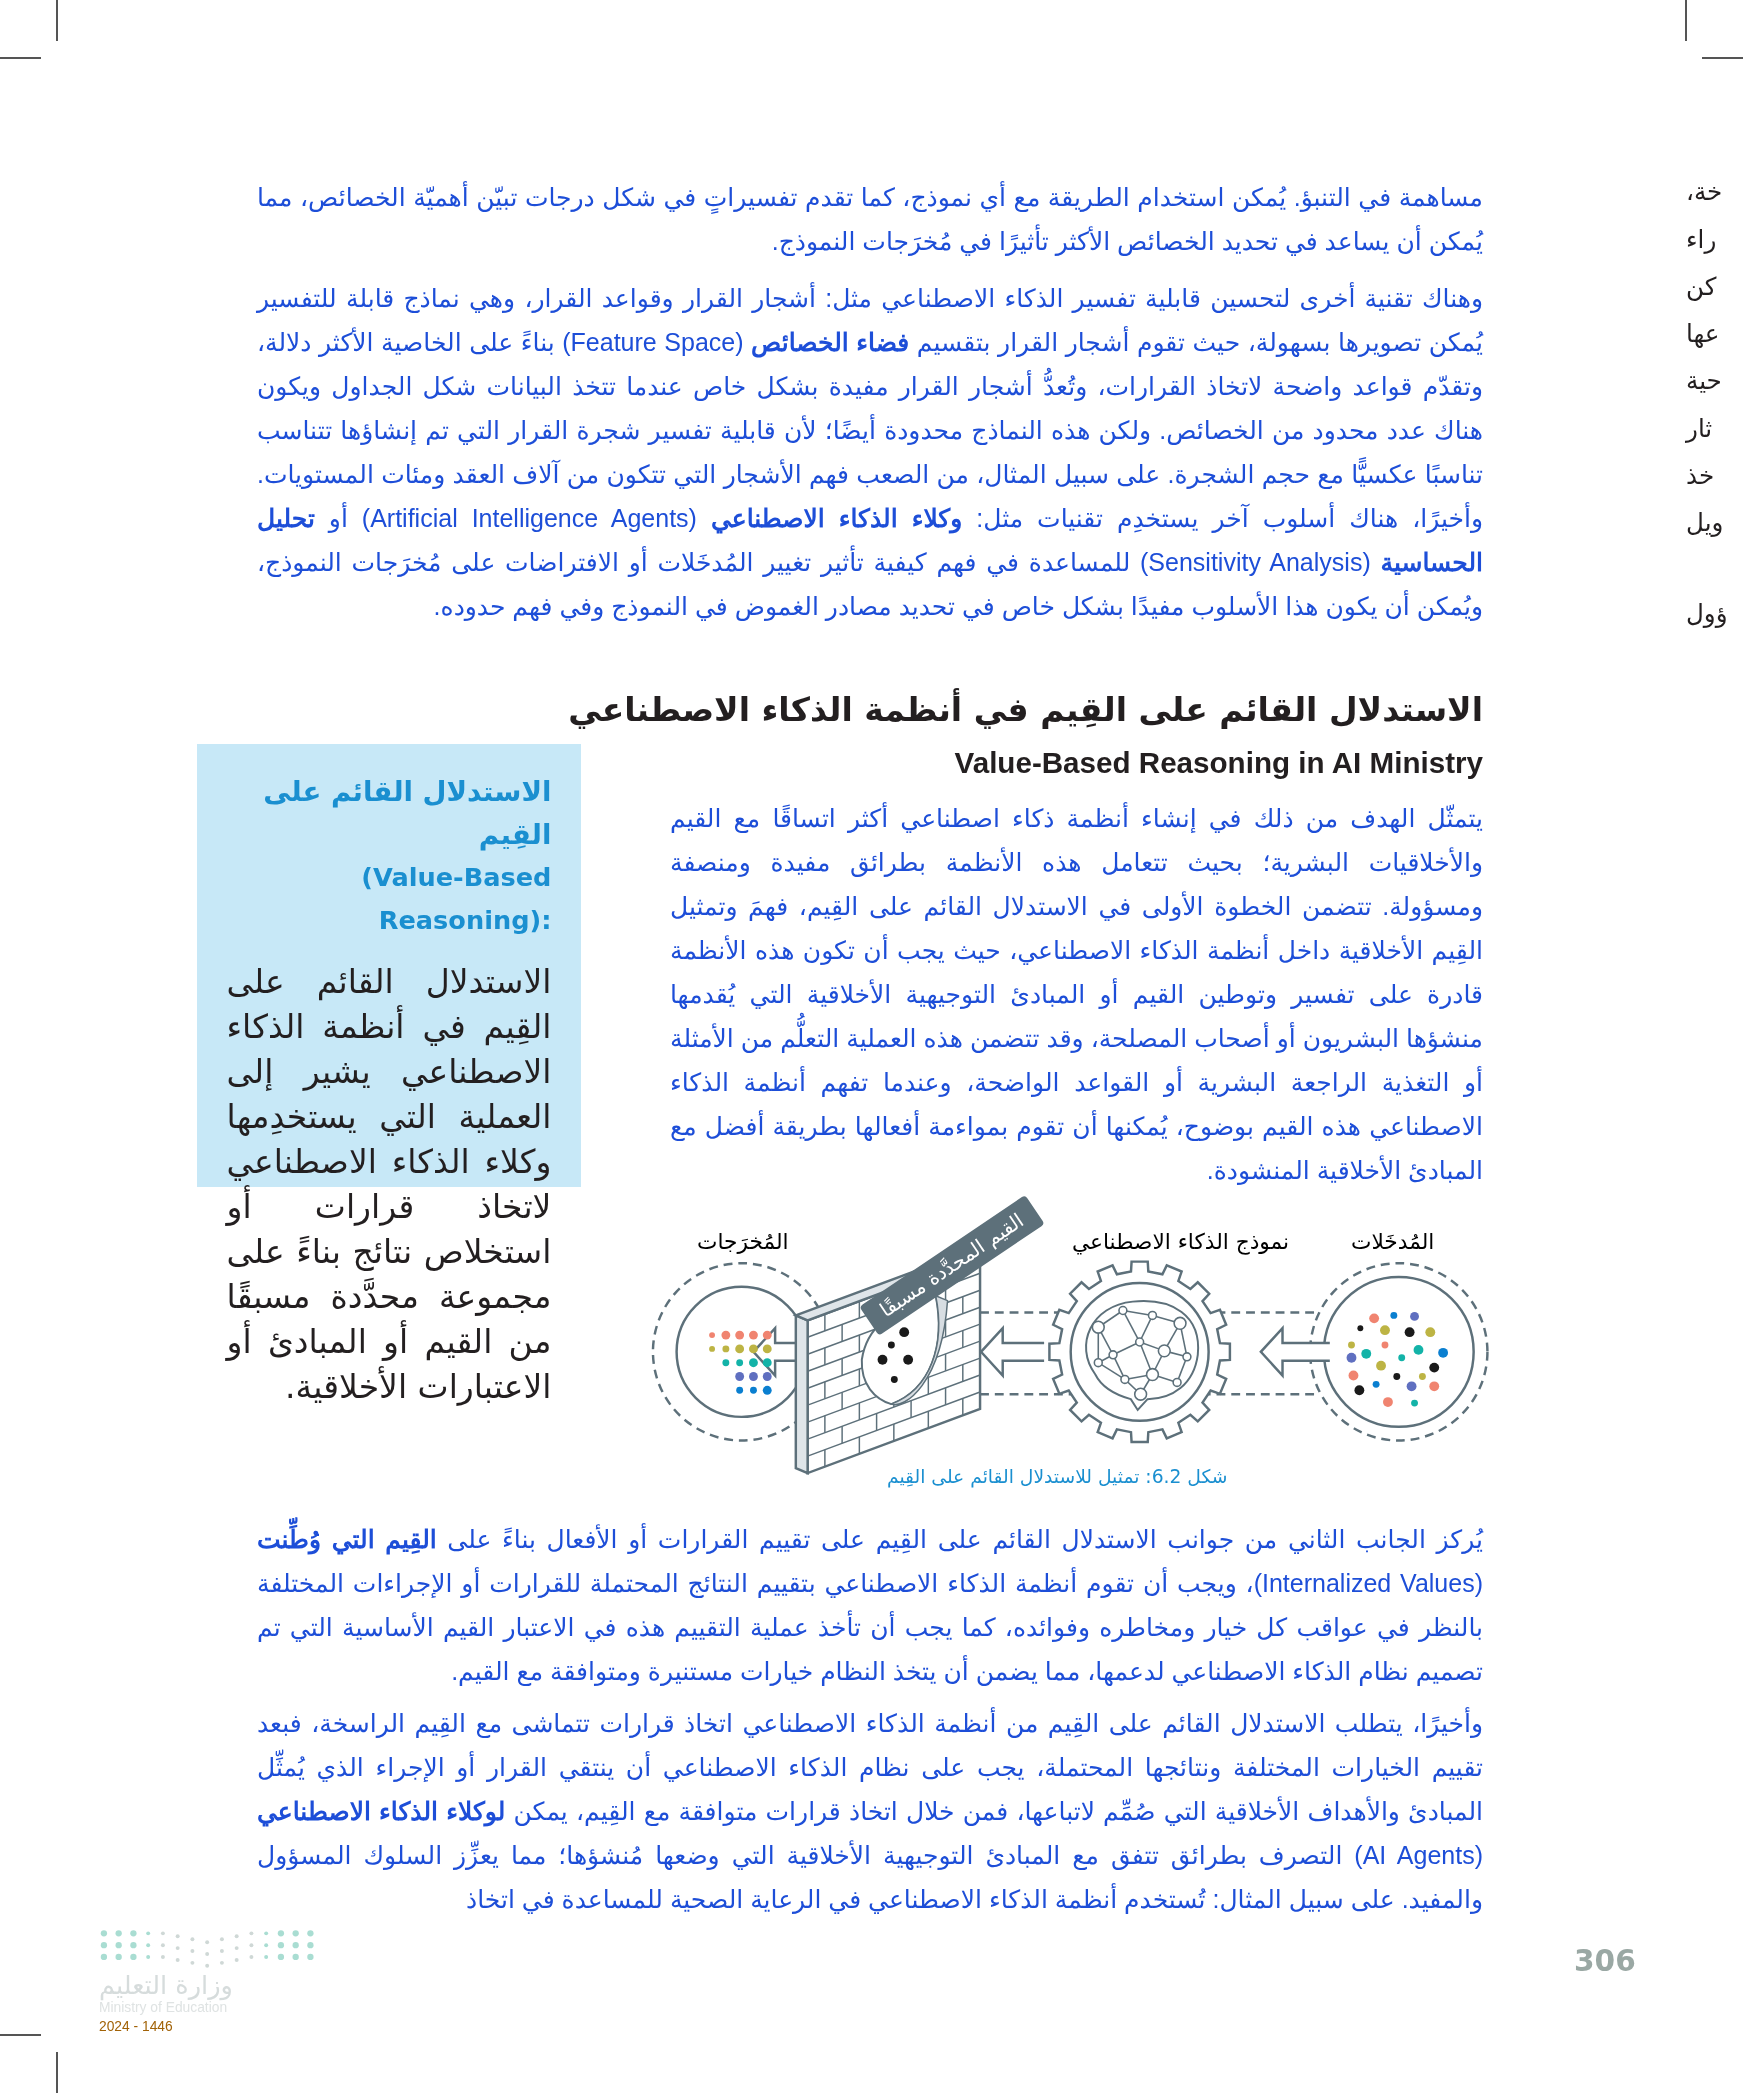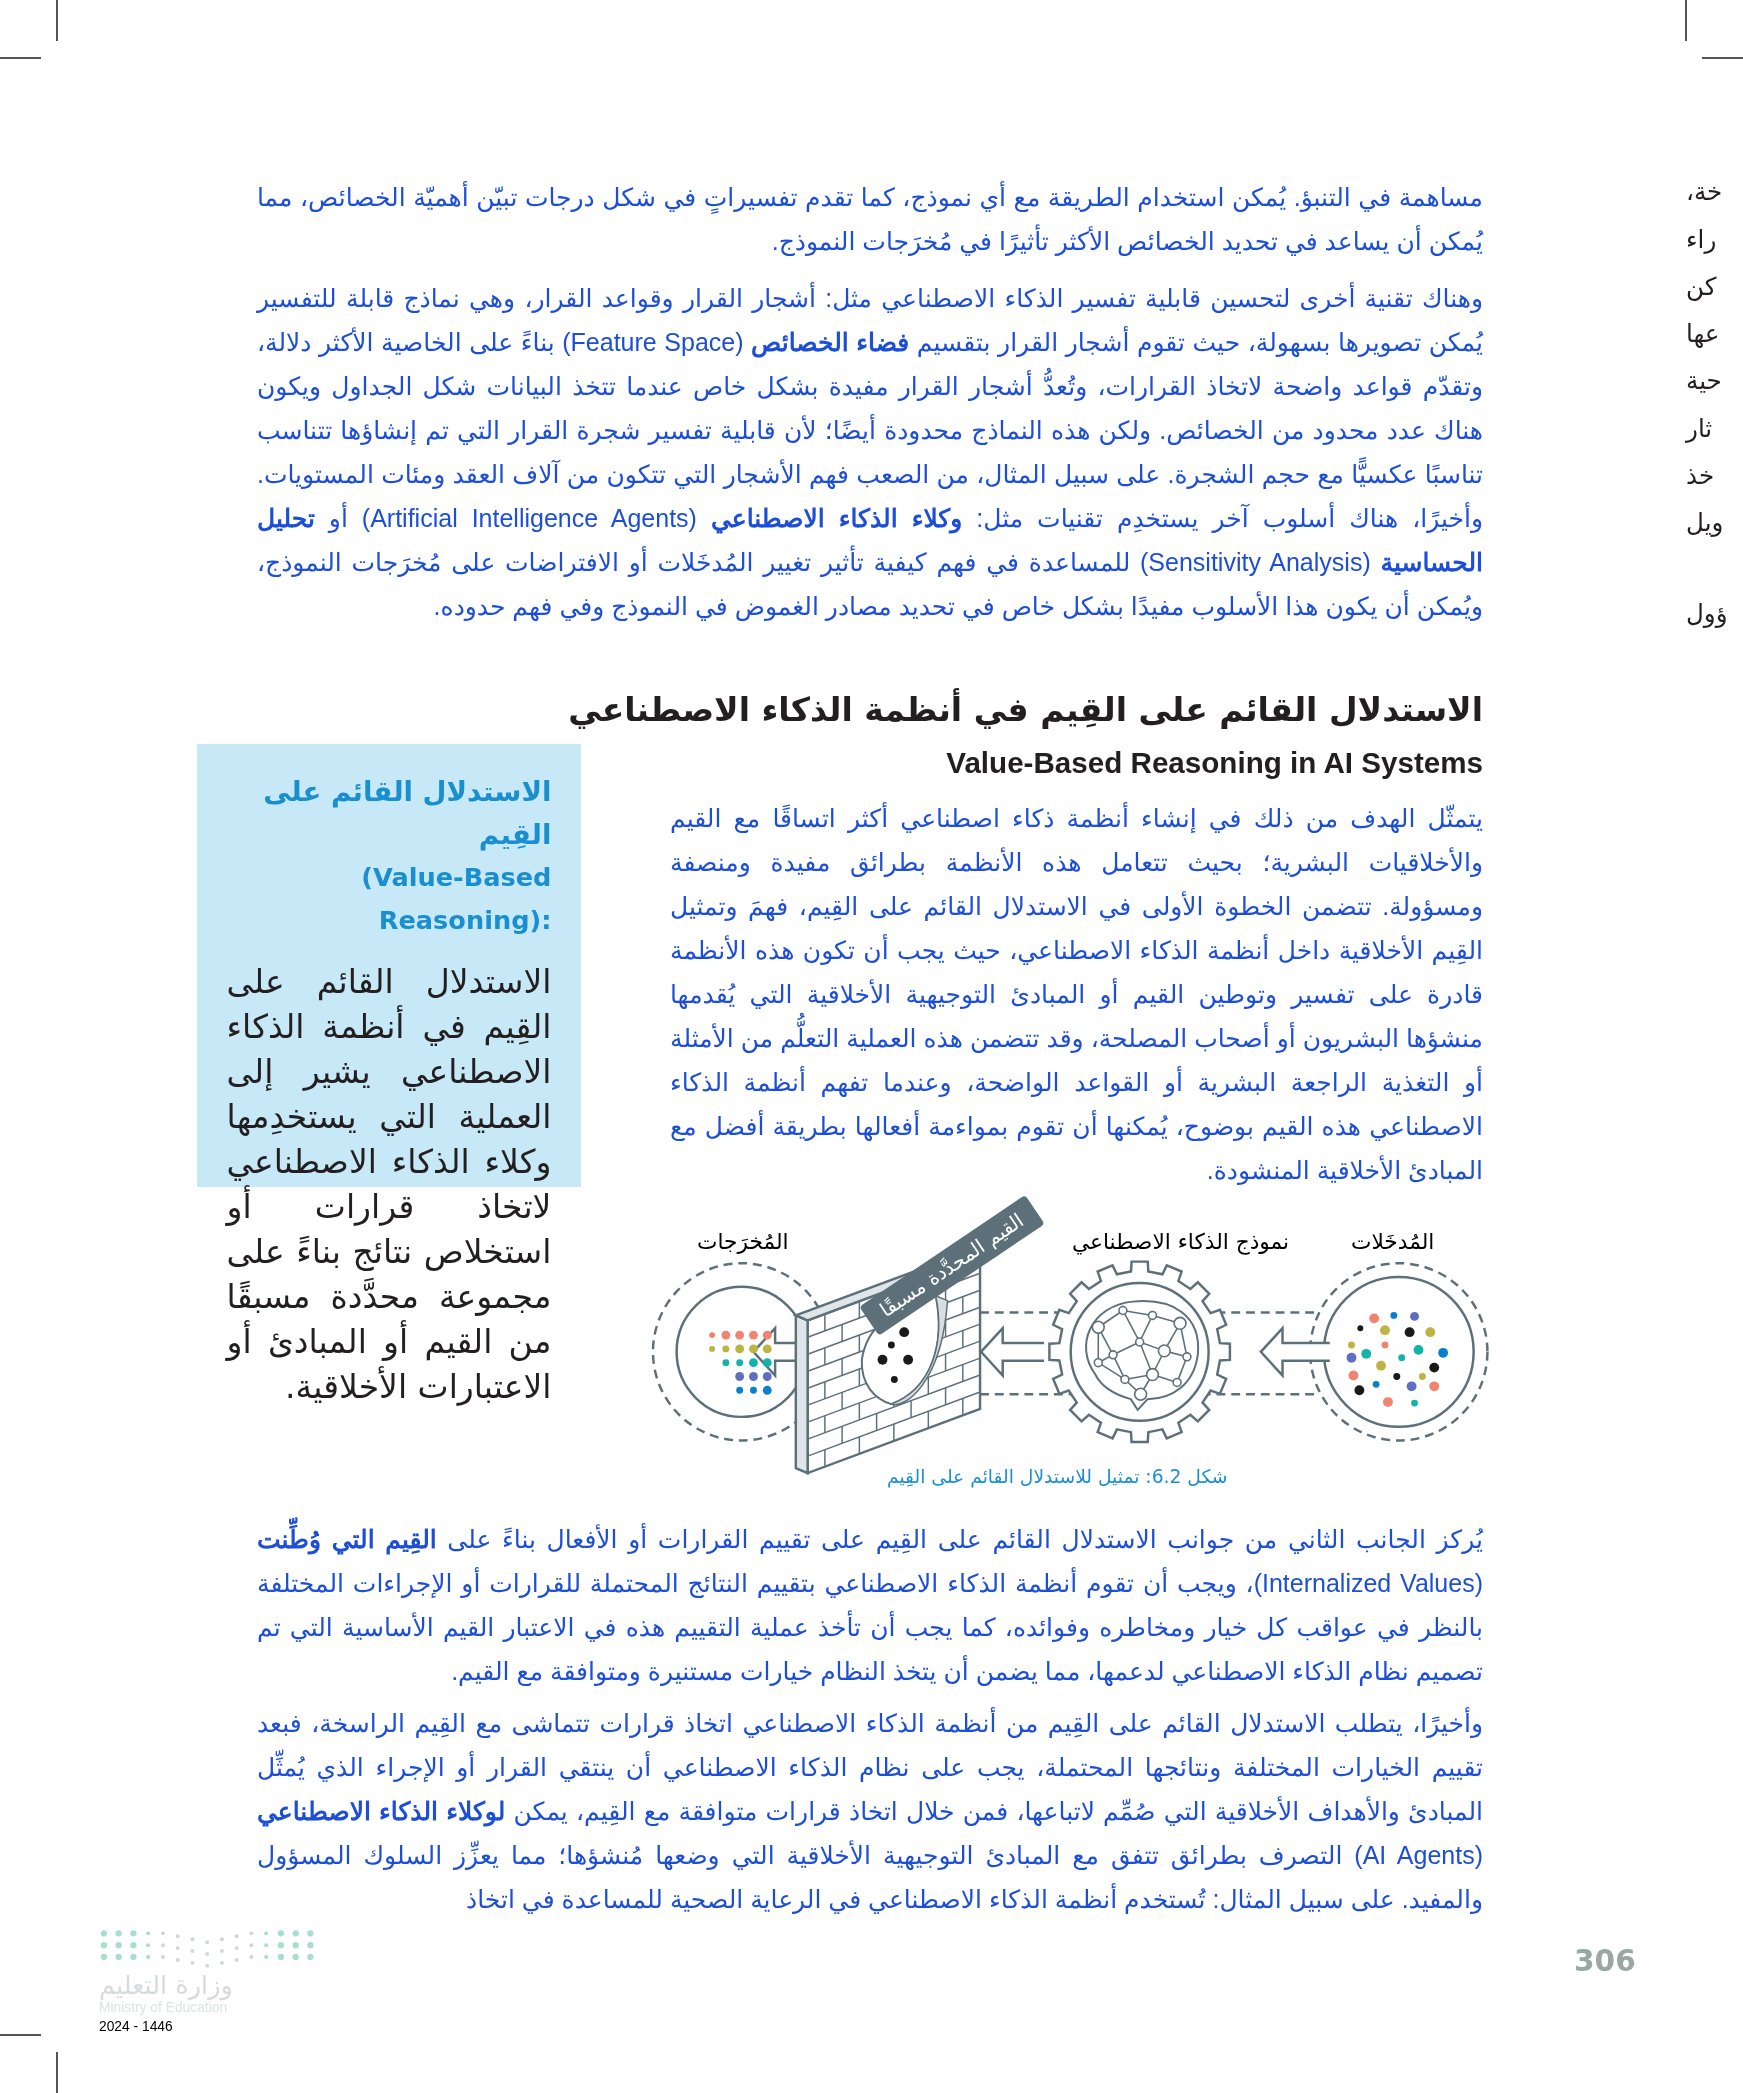--- a/index.html
+++ b/index.html
@@ -15,21 +15,21 @@
   .sidebox .t2{font-size:25.6px;font-weight:bold;color:#1a8fd0;line-height:43px;direction:rtl;}
   .sidebox .body{font-size:33px;line-height:45px;color:#231f20;text-align:justify;text-align-last:right;margin-top:17px;}
   .margin-frag{position:absolute;left:1686px;direction:rtl;font-size:24.6px;color:#231f20;font-family:"DejaVu Sans",sans-serif;}
   .figure{position:absolute;left:650px;top:1207px;width:867px;height:271px;}
   .fig-label{position:absolute;direction:rtl;font-size:21.7px;color:#000000;font-family:"DejaVu Sans",sans-serif;white-space:nowrap;}
   .caption{position:absolute;left:887px;top:1466px;direction:rtl;font-size:18.7px;color:#1a8fd0;font-family:"DejaVu Sans",sans-serif;}
   .pagenum{position:absolute;left:1574px;top:1926px;font-family:"DejaVu Sans",sans-serif;font-weight:bold;font-size:29.6px;color:#9aa8a4;margin-top:18px;}
   .logo{position:absolute;left:99px;top:1896px;width:236px;height:118px;}
   .logo-ar{position:absolute;left:99px;top:1970px;font-size:25.6px;color:#d6dcdc;direction:rtl;}
   .logo-en{position:absolute;left:99px;top:2000px;font-size:13.8px;color:#dfe3e3;font-family:Liberation Sans, sans-serif;}
-  .logo-yr{position:absolute;left:99px;top:2019px;font-size:13.8px;color:#000000;font-family:"Liberation Sans",sans-serif;}
+  .logo-yr{position:absolute;left:99px;top:2019px;font-size:13.8px;color:#a16207;font-family:"Liberation Sans",sans-serif;}
 </style>
 </head>
 <body>
 
 <div class="crop" style="left:56px;top:0;width:2px;height:41px;"></div>
 <div class="crop" style="left:0;top:57px;width:41px;height:2px;"></div>
 <div class="crop" style="left:1685px;top:0;width:2px;height:41px;"></div>
 <div class="crop" style="left:1702px;top:57px;width:41px;height:2px;"></div>
 <div class="crop" style="left:0;top:2034px;width:41px;height:2px;"></div>
 <div class="crop" style="left:56px;top:2052px;width:2px;height:41px;"></div>
@@ -48,21 +48,21 @@
 
 <div class="para" style="right:261px;top:175px;width:1226px;">
   <span>مساهمة في التنبؤ. يُمكن استخدام الطريقة مع أي نموذج، كما تقدم تفسيراتٍ في شكل درجات تبيّن أهميّة الخصائص، مما يُمكن أن يساعد في تحديد الخصائص الأكثر تأثيرًا في مُخرَجات النموذج.</span>
 </div>
 
 <div class="para" style="right:261px;top:276px;width:1226px;">
   <span>وهناك تقنية أخرى لتحسين قابلية تفسير الذكاء الاصطناعي مثل: أشجار القرار وقواعد القرار، وهي نماذج قابلة للتفسير يُمكن تصويرها بسهولة، حيث تقوم أشجار القرار بتقسيم </span><b>فضاء الخصائص</b> <span class="ltr">(Feature Space)</span><span> بناءً على الخاصية الأكثر دلالة، وتقدّم قواعد واضحة لاتخاذ القرارات، وتُعدُّ أشجار القرار مفيدة بشكل خاص عندما تتخذ البيانات شكل الجداول ويكون هناك عدد محدود من الخصائص. ولكن هذه النماذج محدودة أيضًا؛ لأن قابلية تفسير شجرة القرار التي تم إنشاؤها تتناسب تناسبًا عكسيًّا مع حجم الشجرة. على سبيل المثال، من الصعب فهم الأشجار التي تتكون من آلاف العقد ومئات المستويات. وأخيرًا، هناك أسلوب آخر يستخدِم تقنيات مثل: </span><b>وكلاء الذكاء الاصطناعي</b> <span class="ltr">(Artificial Intelligence Agents)</span><span> أو </span><b>تحليل الحساسية</b> <span class="ltr">(Sensitivity Analysis)</span><span> للمساعدة في فهم كيفية تأثير تغيير المُدخَلات أو الافتراضات على مُخرَجات النموذج، ويُمكن أن يكون هذا الأسلوب مفيدًا بشكل خاص في تحديد مصادر الغموض في النموذج وفي فهم حدوده.</span>
 </div>
 
 <div class="h-ar">الاستدلال القائم على القِيم في أنظمة الذكاء الاصطناعي</div>
-<div class="h-en">Value-Based Reasoning in AI Systems</div>
+<div class="h-en">Value-Based Reasoning in AI Ministry</div>
 
 <div class="para" style="right:261px;top:796px;width:813px;">
   <span>يتمثّل الهدف من ذلك في إنشاء أنظمة ذكاء اصطناعي أكثر اتساقًا مع القيم والأخلاقيات البشرية؛ بحيث تتعامل هذه الأنظمة بطرائق مفيدة ومنصفة ومسؤولة. تتضمن الخطوة الأولى في الاستدلال القائم على القِيم، فهمَ وتمثيل القِيم الأخلاقية داخل أنظمة الذكاء الاصطناعي، حيث يجب أن تكون هذه الأنظمة قادرة على تفسير وتوطين القيم أو المبادئ التوجيهية الأخلاقية التي يُقدمها منشؤها البشريون أو أصحاب المصلحة، وقد تتضمن هذه العملية التعلُّم من الأمثلة أو التغذية الراجعة البشرية أو القواعد الواضحة، وعندما تفهم أنظمة الذكاء الاصطناعي هذه القيم بوضوح، يُمكنها أن تقوم بمواءمة أفعالها بطريقة أفضل مع المبادئ الأخلاقية المنشودة.</span>
 </div>
 
 <div class="sidebox">
   <div class="t1">الاستدلال القائم على القِيم</div>
   <div class="t2"><span class="ltr">(Value-Based Reasoning):</span></div>
   <div class="body">الاستدلال القائم على القِيم في أنظمة الذكاء الاصطناعي يشير إلى العملية التي يستخدِمها وكلاء الذكاء الاصطناعي لاتخاذ قرارات أو استخلاص نتائج بناءً على مجموعة محدَّدة مسبقًا من القيم أو المبادئ أو الاعتبارات الأخلاقية.</div>
 </div>

